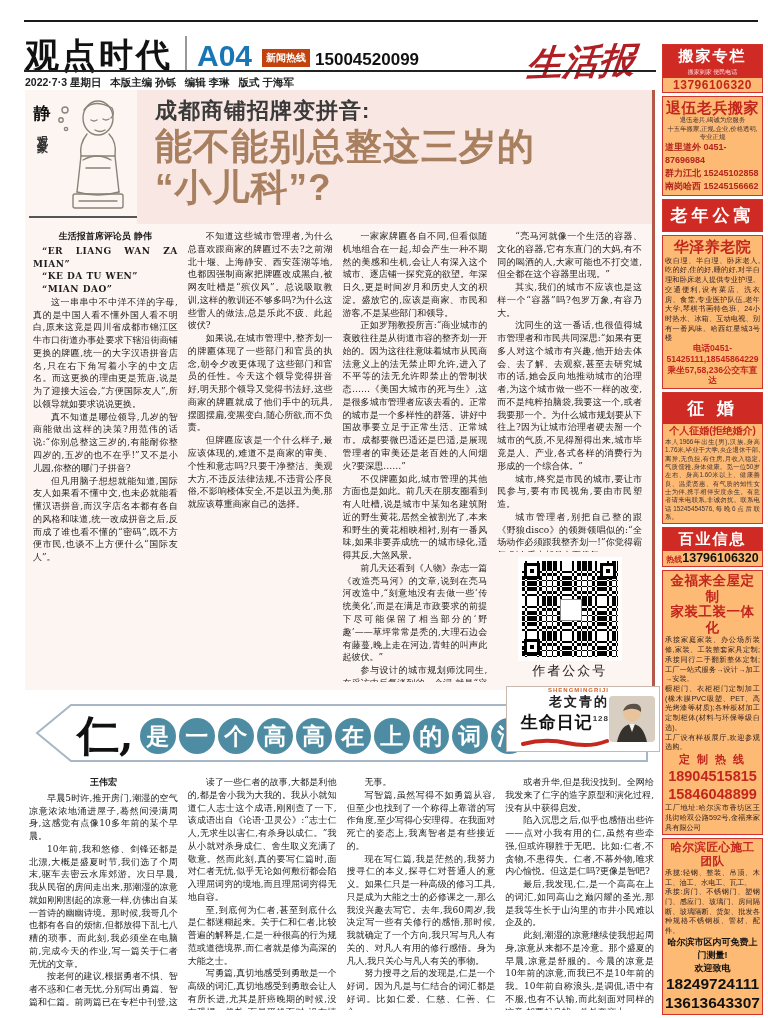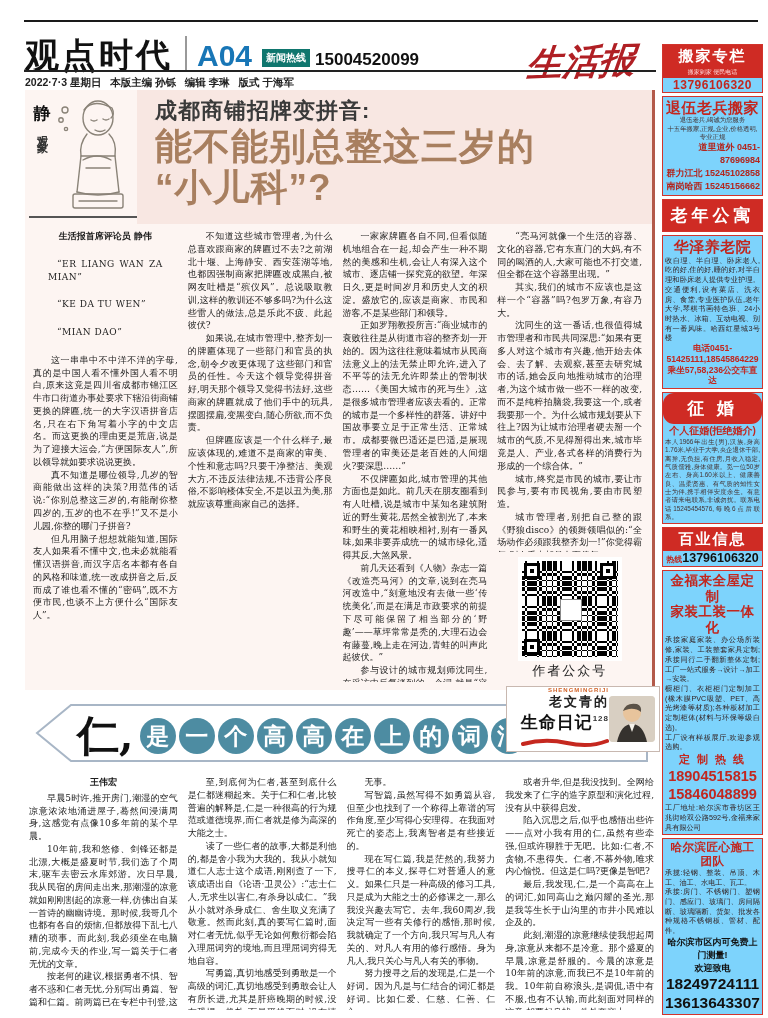--- a/index.html
+++ b/index.html
@@ -4,21 +4,21 @@
 <style>
   html,body{margin:0;padding:0;background:#fff;}
   .page{position:relative;width:768px;height:1018px;background:#fff;overflow:hidden;
         font-family:"Liberation Sans",sans-serif;color:#222;}
   
   .top-rule{position:absolute;left:24px;right:10px;top:20px;height:2px;background:#1a1a1a;}
   .hdr{position:absolute;left:25px;top:30px;width:630px;height:42px;display:flex;align-items:flex-end;}
   .section-title{font-size:34px;font-weight:900;letter-spacing:3px;color:#111;line-height:1;}
   .h-div{width:2px;height:34px;background:#999;margin:0 10px 2px 12px;}
   .page-no{font-size:30px;font-weight:900;color:#1876b6;line-height:1;margin-bottom:1px;}
-  .hotline-tag{background:#0f766e;color:#fff;font-size:10px;font-weight:700;padding:2px 4px;margin:0 5px 5px 10px;}
+  .hotline-tag{background:#c2410c;color:#fff;font-size:10px;font-weight:700;padding:2px 4px;margin:0 5px 5px 10px;}
   .hotline-no{font-size:17px;font-weight:900;color:#111;margin-bottom:2px;}
   .paper-name{position:absolute;right:133px;top:38px;font-family:"DejaVu Serif",serif;font-style:italic;
               font-weight:900;font-size:36px;color:#b01f24;transform:skewX(-8deg) rotate(-2deg);}
   .hdr-rule{position:absolute;left:24px;top:70px;width:632px;height:2px;background:#222;}
   .dateline{position:absolute;left:25px;top:76px;font-size:10.5px;font-weight:700;color:#222;white-space:pre;}
   
   .main-panel{position:absolute;left:25px;top:90px;width:630px;height:600px;background:#fdf5f2;
               border-right:3px solid #b35a4a;box-sizing:border-box;}
   .headline-zone{position:absolute;left:112px;top:0;right:0;height:134px;background:#f8e7e2;padding:6px 0 0 18px;box-sizing:border-box;}
   .kicker{font-size:22px;font-weight:700;color:#3a3a3a;letter-spacing:1px;}
@@ -27,21 +27,21 @@
   .cartoon-rule{position:absolute;left:4px;top:126px;width:108px;height:2px;background:#555;}
   .col-label{position:absolute;left:8px;top:8px;width:18px;display:flex;flex-direction:column;align-items:center;}
   .col-label-big{font-size:17px;font-weight:900;color:#111;}
   .col-label-rest{writing-mode:vertical-rl;font-size:11px;font-weight:700;color:#333;letter-spacing:3px;margin-top:2px;}
   .cartoon-svg{position:absolute;left:28px;top:2px;}
   .columns{position:absolute;left:8px;top:140px;right:10px;height:452px;display:flex;gap:10px;}
   .col{flex:1;overflow:hidden;font-family:"DejaVu Serif",serif;font-size:9px;line-height:1.42;
        text-align:justify;color:#1d1d1d;}
   .para{margin:0;text-indent:2em;}
   .byline{margin:0 0 2px;text-align:center;font-weight:700;text-indent:0;}
-  .pinyin{margin:15px;font-weight:400;text-indent:1em;letter-spacing:.5px;}
+  .pinyin{margin:0;font-weight:700;text-indent:1em;letter-spacing:.5px;}
   .col4{display:flex;flex-direction:column;}
   .c4text{flex:1;overflow:hidden;}
   .qr-wrap{height:128px;display:flex;flex-direction:column;align-items:center;justify-content:flex-end;padding-bottom:2px;}
   .qr{position:relative;width:96px;height:96px;background:
         repeating-conic-gradient(#000 0% 25%, #fff 0% 50%) 0 0/10px 10px,
         repeating-conic-gradient(#000 0% 25%, #fff 0% 50%) 3px 5px/14px 14px;
       background-blend-mode:difference;background-color:#fff;outline:4px solid #fff;}
   .finder{position:absolute;width:16px;height:16px;border:3px solid #000;background:#fff;box-sizing:border-box;}
   .finder::after{content:"";position:absolute;left:3px;top:3px;width:4px;height:4px;background:#000;}
   .f-tl{left:2px;top:2px;} .f-tr{right:2px;top:2px;} .f-bl{left:2px;bottom:2px;}
@@ -62,31 +62,31 @@
   .d-pinyin{font-size:6px;color:#d2642a;letter-spacing:1px;font-weight:700;}
   .d-l1{font-size:13px;font-weight:900;color:#222;letter-spacing:2px;}
   .d-l2{font-size:17px;font-weight:900;color:#111;letter-spacing:1px;}
   .d-issue{font-size:8px;vertical-align:super;color:#333;}
   .avatar{width:46px;height:46px;border-radius:4px;overflow:hidden;background:#e9e2d8;flex:none;}
   .bottom-cols{position:absolute;left:4px;right:6px;top:76px;height:234px;display:flex;gap:10px;}
   .byline2{margin:0 0 3px;text-align:center;font-weight:700;text-indent:0;}
   
   .sidebar{position:absolute;left:662px;top:44px;width:101px;height:972px;overflow:hidden;
            display:flex;flex-direction:column;}
-  .ad{border:1.5px solid #d2342c;background:#7dd3fc;margin-bottom:3px;padding:2px;box-sizing:border-box;flex:none;}
+  .ad{border:1.5px solid #d2342c;background:#fdba74;margin-bottom:3px;padding:2px;box-sizing:border-box;flex:none;}
   .ad-banner{background:#cf2b24;color:#fff;font-weight:900;text-align:center;font-size:15px;
              letter-spacing:2px;padding:2px 0;}
   .ad-tag{color:#ffd9d9;text-align:center;font-size:6px;background:#cf2b24;padding-bottom:1px;}
   .ad-phone-red{color:#c2271f;font-weight:900;text-align:center;font-size:12px;letter-spacing:.5px;}
   .ad-title-red{color:#c2271f;font-weight:900;text-align:center;font-size:15px;letter-spacing:.5px;line-height:1.15;}
   .ad-title-red.mid{font-size:13.5px;}
   .ad-small{font-size:6.4px;line-height:1.3;color:#433;text-align:justify;}
   .ad-small.center{text-align:center;}
   .ad-body{font-size:7.2px;line-height:1.35;color:#322;text-align:justify;}
-  .ad-phones{color:#b3261e;font-weight:700;font-size:9px;text-align:right;line-height:1.45;}
+  .ad-phones{color:#b3261e;font-weight:700;font-size:9px;text-align:left;line-height:1.45;}
   .ad-block-red{background:#cf2b24;color:#fff;font-weight:900;font-size:17px;text-align:center;
                 letter-spacing:4px;padding:4px 0;}
   .ad-sub-red{color:#c2271f;font-weight:900;font-size:10px;text-align:center;}
   .ad-contact{font-weight:700;font-size:9px;text-align:center;color:#111;}
   .ad-num-black{font-weight:900;font-size:15.5px;text-align:center;color:#111;line-height:1.2;}
   .ad-num-red{font-weight:900;font-size:14.5px;text-align:center;color:#c2271f;line-height:1.25;}
   .hot-label{color:#c2271f;font-weight:900;font-size:11px;text-align:center;letter-spacing:2px;}
   .zhitu-banner{background:#3558a8;color:#fff;font-weight:900;font-size:9px;text-align:center;padding:2px 0;}
   .zf-label{font-weight:900;font-size:10px;}
 </style>
@@ -235,22 +235,22 @@
       <div class="col">
         <p class="byline2">王伟宏</p>
         <div>
             <p class="para">早晨5时许,推开房门,潮湿的空气凉意浓浓地涌进屋子,蓦然间浸满周身,这感觉有点像10多年前的某个早晨。</p>
             <p class="para">10年前,我和悠修、剑锋还都是北漂,大概是盛夏时节,我们选了个周末,驱车去密云水库郊游。次日早晨,我从民宿的房间走出来,那潮湿的凉意就如刚刚割起的凉意一样,仿佛出自某一首诗的幽幽诗境。那时候,我哥几个也都有各自的烦恼,但都放得下乱七八糟的琐事。而此刻,我必须坐在电脑前,完成今天的作业,写一篇关于仁者无忧的文章。</p>
             <p class="para">按老何的建议,根据勇者不惧、智者不惑和仁者无忧,分别写出勇篇、智篇和仁篇。前两篇已在专栏中刊登,这一篇写仁篇。</p>
           </div>
       </div>
       <div class="col">
         <div>
+            <p class="para">读了一些仁者的故事,大都是利他的,都是舍小我为大我的。我从小就知道仁人志士这个成语,刚刚查了一下,该成语出自《论语·卫灵公》:“志士仁人,无求生以害仁,有杀身以成仁。”我从小就对杀身成仁、舍生取义充满了敬意。然而此刻,真的要写仁篇时,面对仁者无忧,似乎无论如何敷衍都会陷入理屈词穷的境地,而且理屈词穷得无地自容。</p>
             <p class="para">至,到底何为仁者,甚至到底什么是仁都迷糊起来。关于仁和仁者,比较普遍的解释是,仁是一种很高的行为规范或道德境界,而仁者就是修为高深的大能之士。</p>
-            <p class="para">读了一些仁者的故事,大都是利他的,都是舍小我为大我的。我从小就知道仁人志士这个成语,刚刚查了一下,该成语出自《论语·卫灵公》:“志士仁人,无求生以害仁,有杀身以成仁。”我从小就对杀身成仁、舍生取义充满了敬意。然而此刻,真的要写仁篇时,面对仁者无忧,似乎无论如何敷衍都会陷入理屈词穷的境地,而且理屈词穷得无地自容。</p>
             <p class="para">写勇篇,真切地感受到勇敢是一个高级的词汇,真切地感受到勇敢会让人有所长进,尤其是肝癌晚期的时候,没有恐惧、挣扎,而是平静面对,没有情绪上的波动。最终与肝癌和解,我们成为共同居住于我的身体里的邻居,至今相安</p>
           </div>
       </div>
       <div class="col">
         <div>
             <p class="para">无事。</p>
             <p class="para">写智篇,虽然写得不如勇篇从容,但至少也找到了一个称得上靠谱的写作角度,至少写得心安理得。在我面对死亡的姿态上,我离智者是有些接近的。</p>
             <p class="para">现在写仁篇,我是茫然的,我努力搜寻仁的本义,探寻仁对普通人的意义。如果仁只是一种高级的修习工具,只是成为大能之士的必修课之一,那么我没兴趣去写它。去年,我60周岁,我决定写一些有关修行的感悟,那时候,我就确定了一个方向,我只写与凡人有关的、对凡人有用的修行感悟。身为凡人,我只关心与凡人有关的事物。</p>
             <p class="para">努力搜寻之后的发现是,仁是一个好词。因为凡是与仁结合的词汇都是好词。比如仁爱、仁慈、仁善、仁心……</p>
           </div>
@@ -290,21 +290,21 @@
     </div>
 
     <div class="ad">
       <div class="ad-title-red">华泽养老院</div>
       <div class="ad-body">收自理、半自理、卧床老人,吃的好,住的好,睡的好,对半自理和卧床老人提供专业护理。交通便利,设有菜店、洗衣房、食堂,专业医护队伍,老年大学,琴棋书画特色班、24小时热水、冰箱、互动电视、别有一番风味。哈西红星城3号楼</div>
       <div class="ad-num-red" style="font-size:8.6px;">电话0451-51425111,18545864229</div>
       <div class="ad-num-red" style="font-size:8.6px;">乘坐57,58,236公交车直达</div>
     </div>
 
     <div class="ad" style="padding:0 2px 2px;">
-      <div class="ad-block-red" style="margin:0 -2px;border-radius:11px;">征 婚</div>
+      <div class="ad-block-red" style="margin:0 -2px;">征 婚</div>
       <div class="ad-sub-red">个人征婚(拒绝婚介)</div>
       <div class="ad-small">本人1966年出生(男),汉族,身高1.76米,毕业于大学,央企退休干部,离异,无负担,有住房,月收入稳定,气质儒雅,身体健康。觅一位50岁左右、身高1.60米以上、健康善良、温柔贤惠、有气质的知性女士为伴,携手相伴安度余生。有意者请来电联系,非诚勿扰。联系电话15245454576,每晚6点后联系。</div>
     </div>
 
     <div class="ad" style="padding:0;">
       <div class="ad-banner">百业信息</div>
       <div class="ad-num-black" style="font-size:12.5px;"><span class="zf-label" style="font-size:8px;color:#c2271f;">热线</span><span>13796106320</span></div>
     </div>
 
     <div class="ad">

